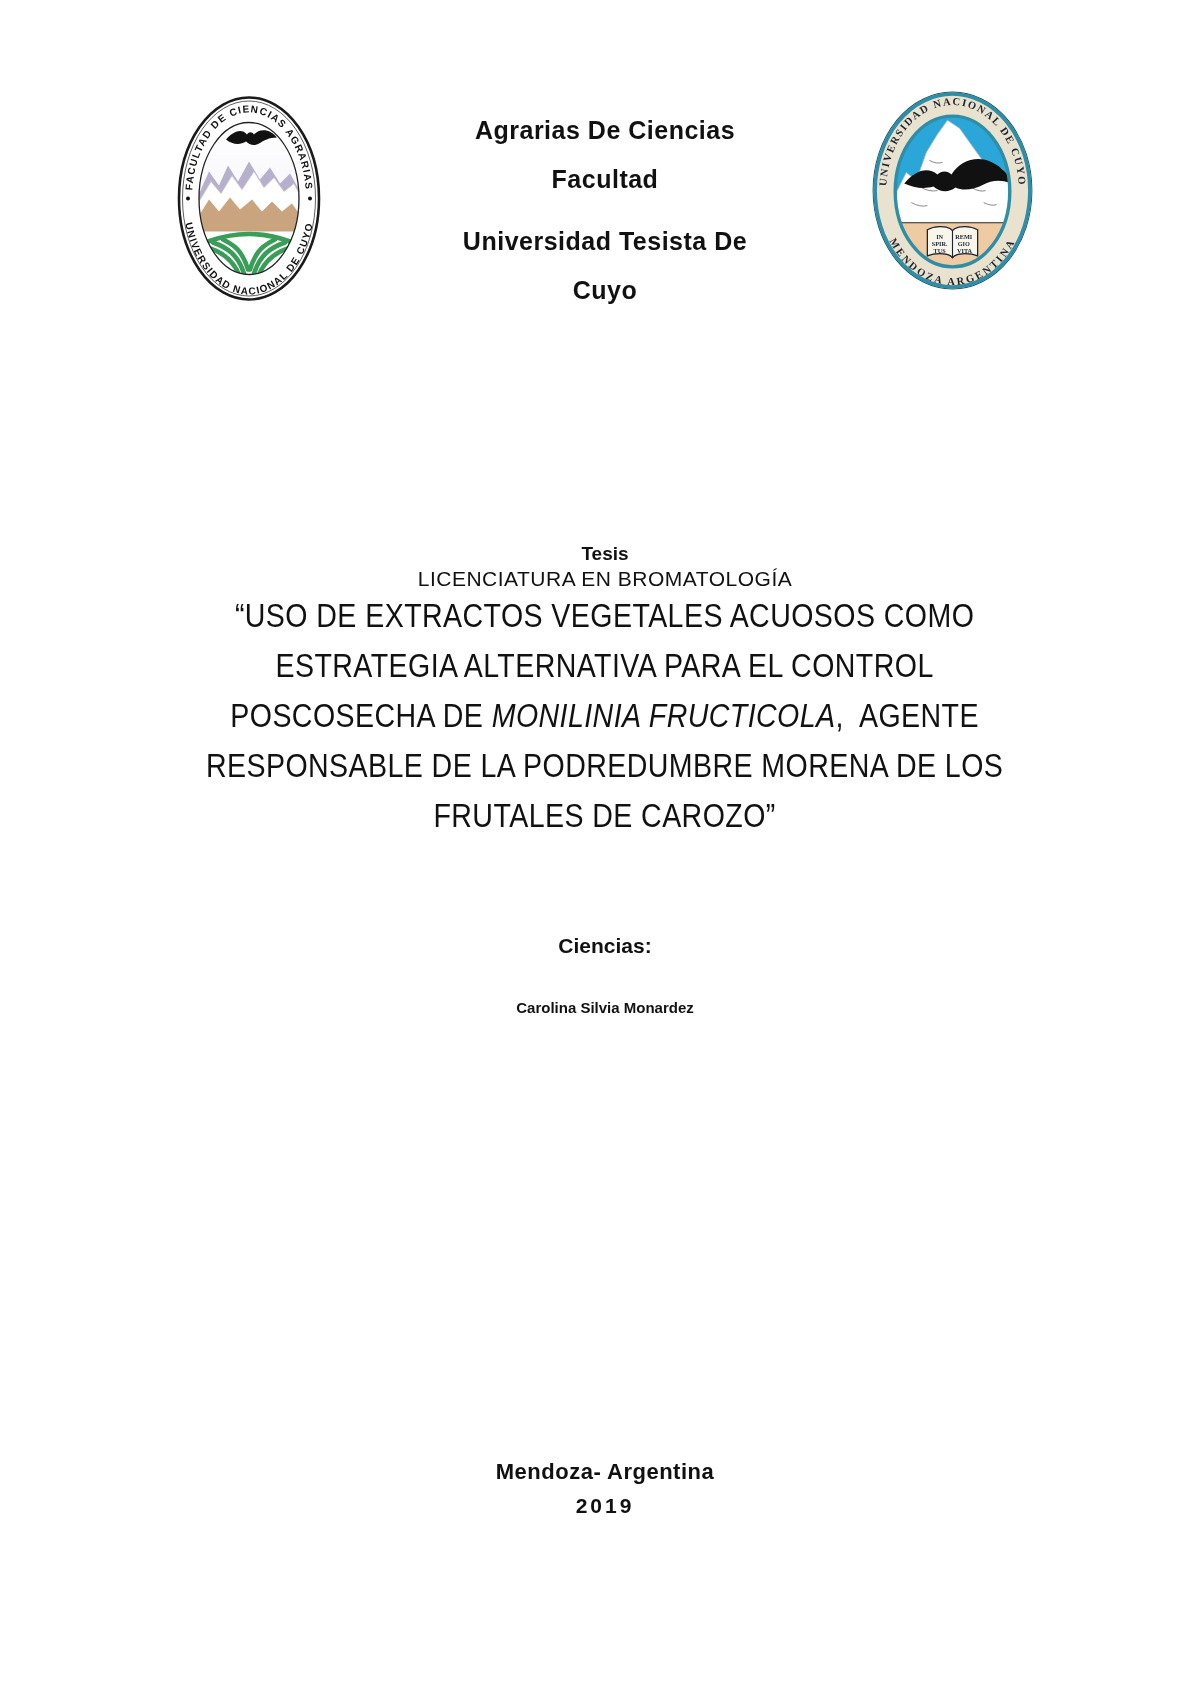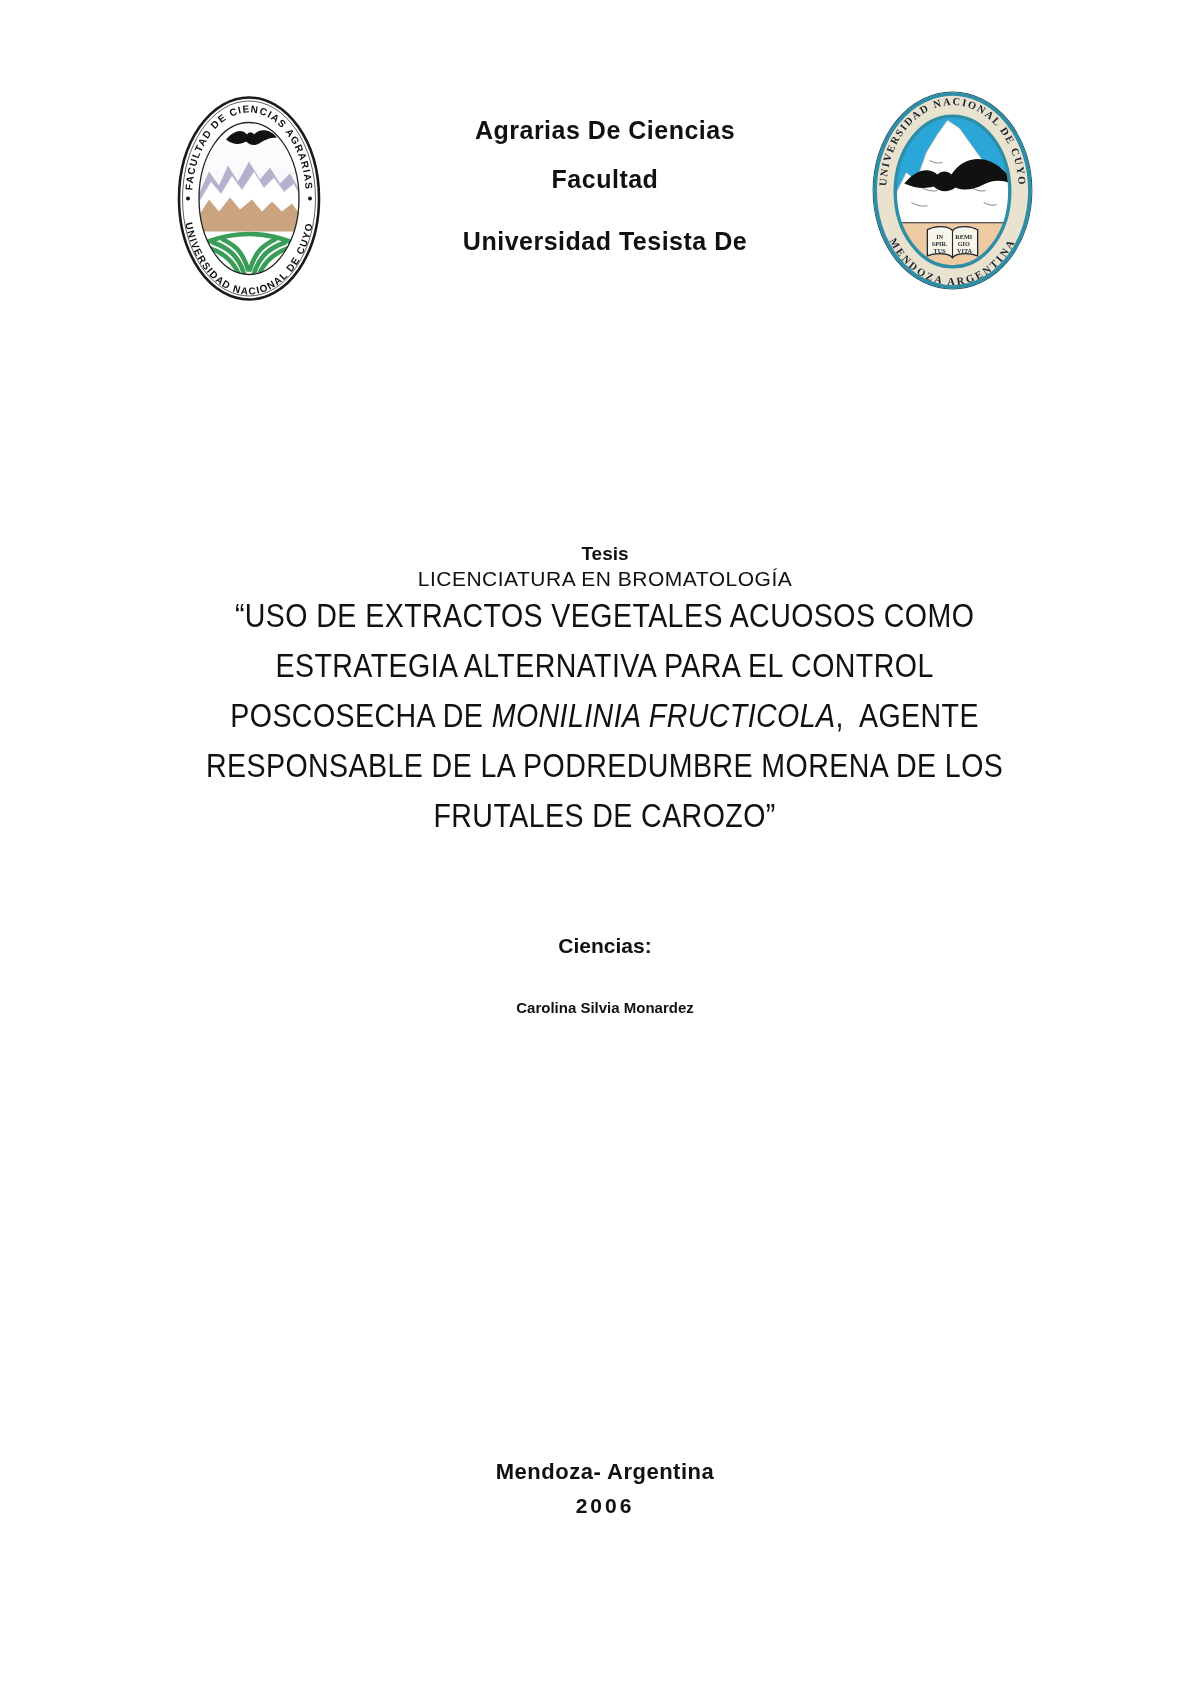--- a/index.html
+++ b/index.html
@@ -106,20 +106,21 @@
     </text>
     <text class="seal-arc-sans" font-size="10" letter-spacing="1.2" fill="#111111">
       <textPath href="#arcLB" startOffset="50%" text-anchor="middle">UNIVERSIDAD NACIONAL DE CUYO</textPath>
     </text>
   </svg>
 
   <div class="header-text">
     <div class="hline">Agrarias De Ciencias</div>
     <div class="hline">Facultad</div>
     <div class="hline para2">Universidad Tesista De</div>
+    <div class="hline">Cuyo</div>
   </div>
 
   <svg class="seal seal-right" viewBox="0 0 162 200" xmlns="http://www.w3.org/2000/svg" aria-hidden="true">
     <defs>
       <clipPath id="clipR">
           <ellipse cx="81" cy="101" rx="57" ry="75"></ellipse>
         </clipPath>
       <path id="arcRT" d="M 15 100 A 66 85 0 0 1 147 100" fill="none"></path>
       <path id="arcRB" d="M 7 100 A 74 94 0 0 0 155 100" fill="none"></path>
     </defs>
@@ -177,16 +178,16 @@
     </div>
   </div>
 
   <div class="centered author-block">
     <div class="author-label">Ciencias:</div>
     <div class="author-name">Carolina Silvia Monardez</div>
   </div>
 
   <div class="centered footer-block">
     <div class="footer-location">Mendoza- Argentina</div>
-    <div class="footer-year">2006</div>
+    <div class="footer-year">2019</div>
   </div>
 
 </div>
 
 </body></html>

